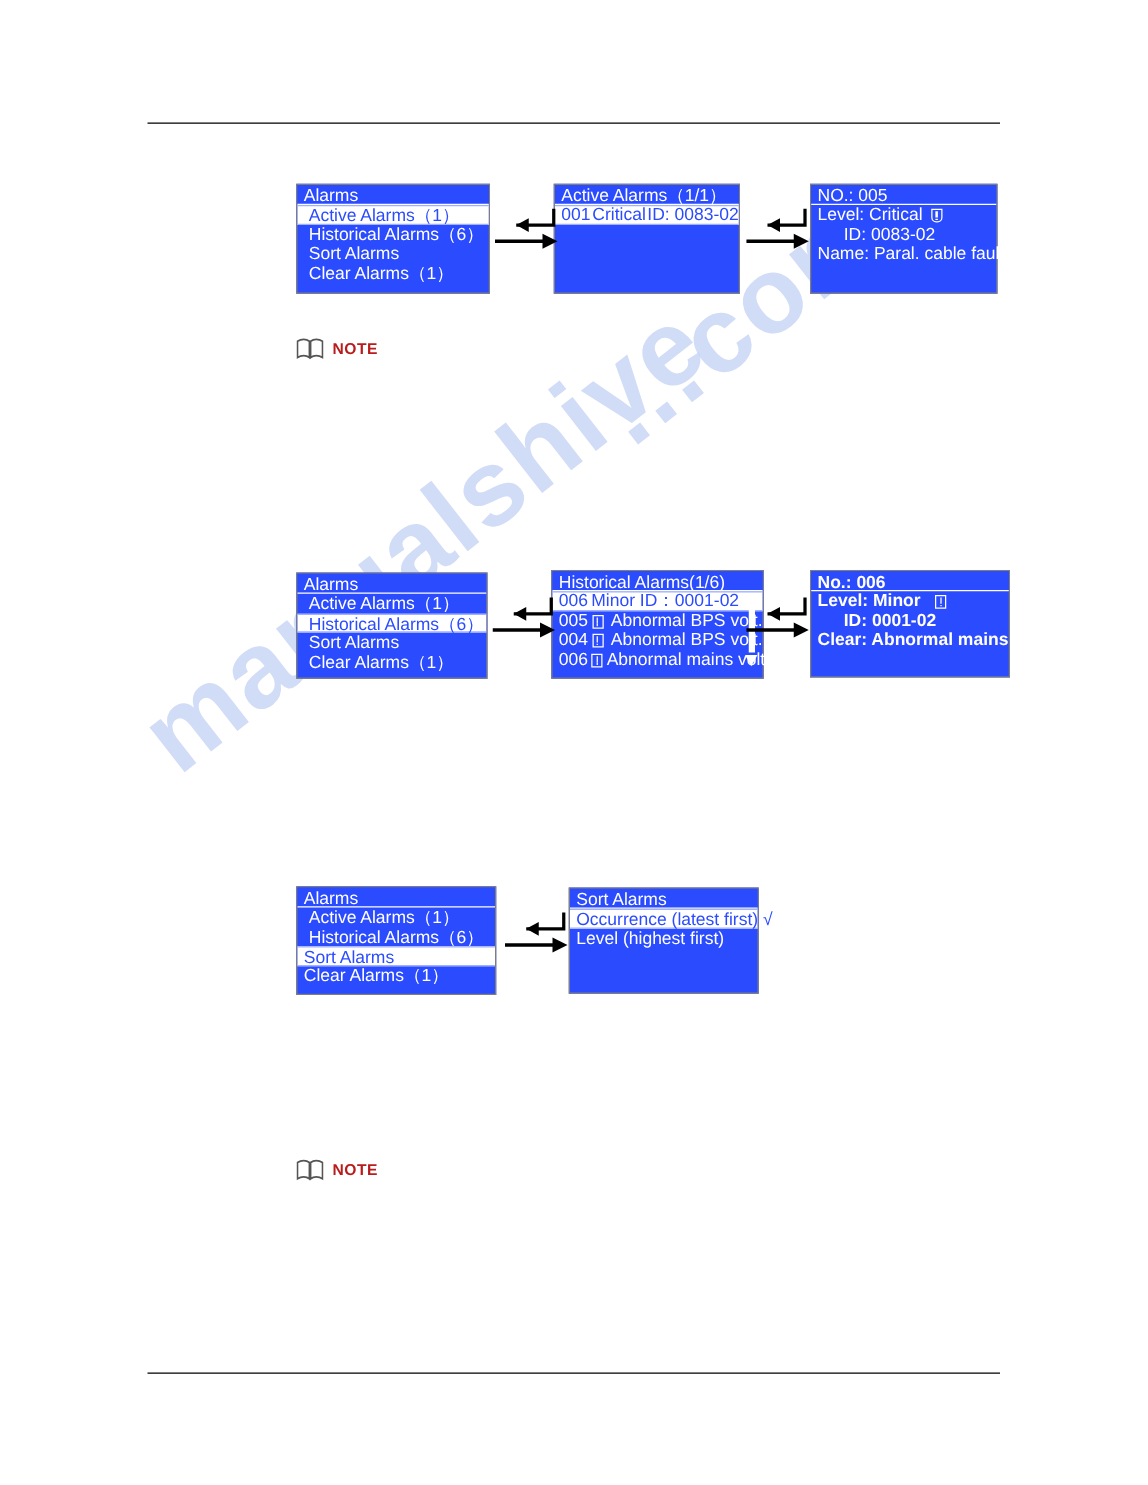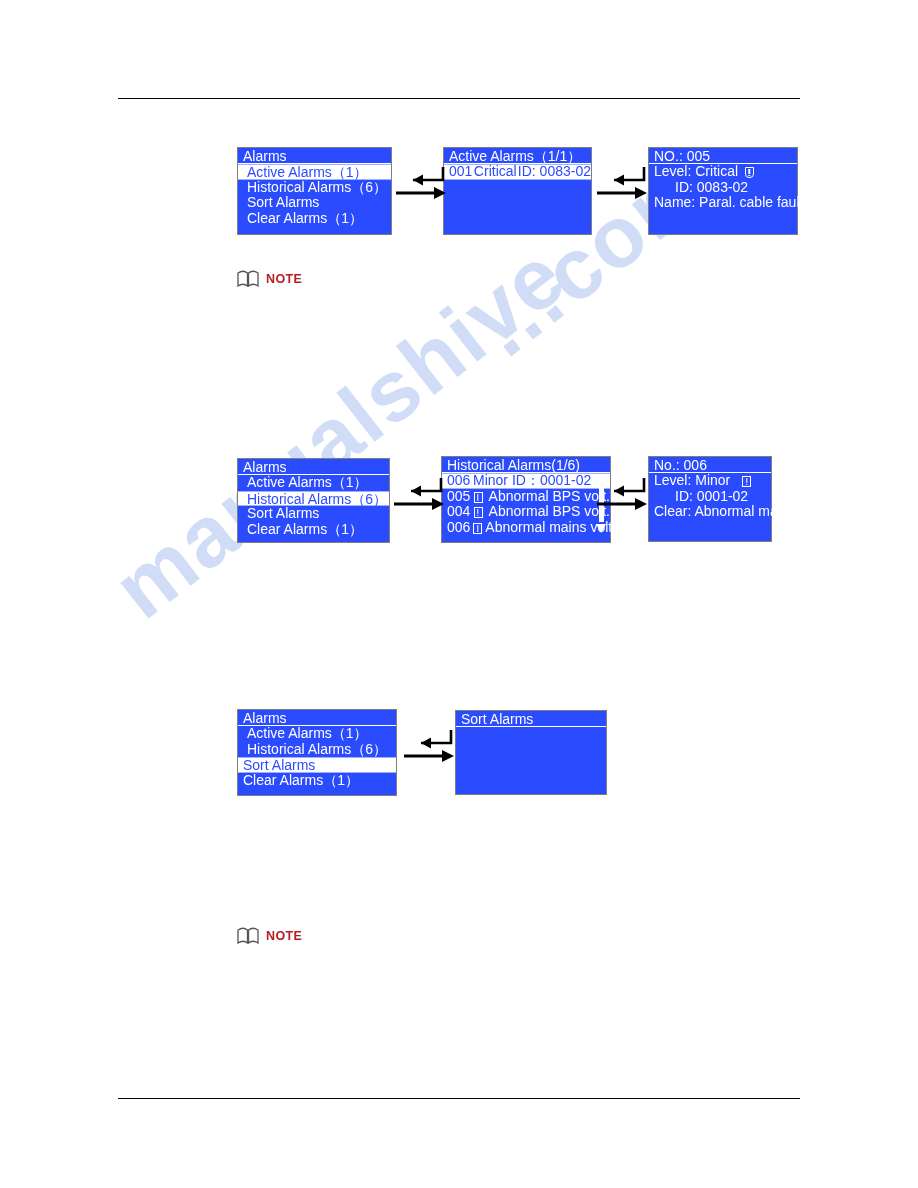--- a/index.html
+++ b/index.html
@@ -339,21 +339,21 @@
   <g>
     <path d="M47 4 L47 17 L17 17" stroke="#000" stroke-width="2.6" fill="none"></path>
     <path d="M17 17 L27 11.5 L27 22.5 Z" fill="#000"></path>
   </g>
   <g>
     <path d="M0 30 L40 30" stroke="#000" stroke-width="2.8" fill="none"></path>
     <path d="M50 30 L38 24 L38 36 Z" fill="#000"></path>
   </g>
 </svg>
 
-<div class="lcd" style="left:648px; top:456px; width:124px; height:86px;">
+<div class="lcd" style="left:648px; top:456px; width:160px; height:86px;font-weight:bold;">
   <div class="lcd-title">No.: 006</div>
   <div class="lcd-body">
     <div class="dline">
       <span>Level: Minor</span>
       <span class="warn" style="margin-left:8px"></span>
     </div>
     <div class="dline indent">ID: 0001-02</div>
     <div class="dline">Clear: Abnormal mains volt.</div>
   </div>
 </div>
@@ -374,20 +374,24 @@
     <path d="M17 17 L27 11.5 L27 22.5 Z" fill="#000"></path>
   </g>
   <g>
     <path d="M0 30 L40 30" stroke="#000" stroke-width="2.8" fill="none"></path>
     <path d="M50 30 L38 24 L38 36 Z" fill="#000"></path>
   </g>
 </svg>
 
 <div class="lcd" style="left:455px; top:710px; width:152px; height:85px;">
   <div class="lcd-title">Sort Alarms</div>
+  <div class="lcd-body">
+    <div class="row sel flush">Occurrence (latest first) √</div>
+    <div class="row flush">Level (highest first)</div>
+  </div>
 </div>
 
 <div class="note" style="left:237px; top:927px;">
   <svg width="22" height="18" viewBox="0 0 22 18">
     <path d="M1 3 C4 1, 8 1, 10.5 3 L10.5 16 C8 14, 4 14, 1 16 Z" fill="#fff" stroke="#555" stroke-width="1.3"></path>
     <path d="M21 3 C18 1, 14 1, 11.5 3 L11.5 16 C14 14, 18 14, 21 16 Z" fill="#fff" stroke="#555" stroke-width="1.3"></path>
     <path d="M11 3.2 L11 16" stroke="#555" stroke-width="1.3"></path>
   </svg>
   <span class="note-label">NOTE</span>
 </div>

